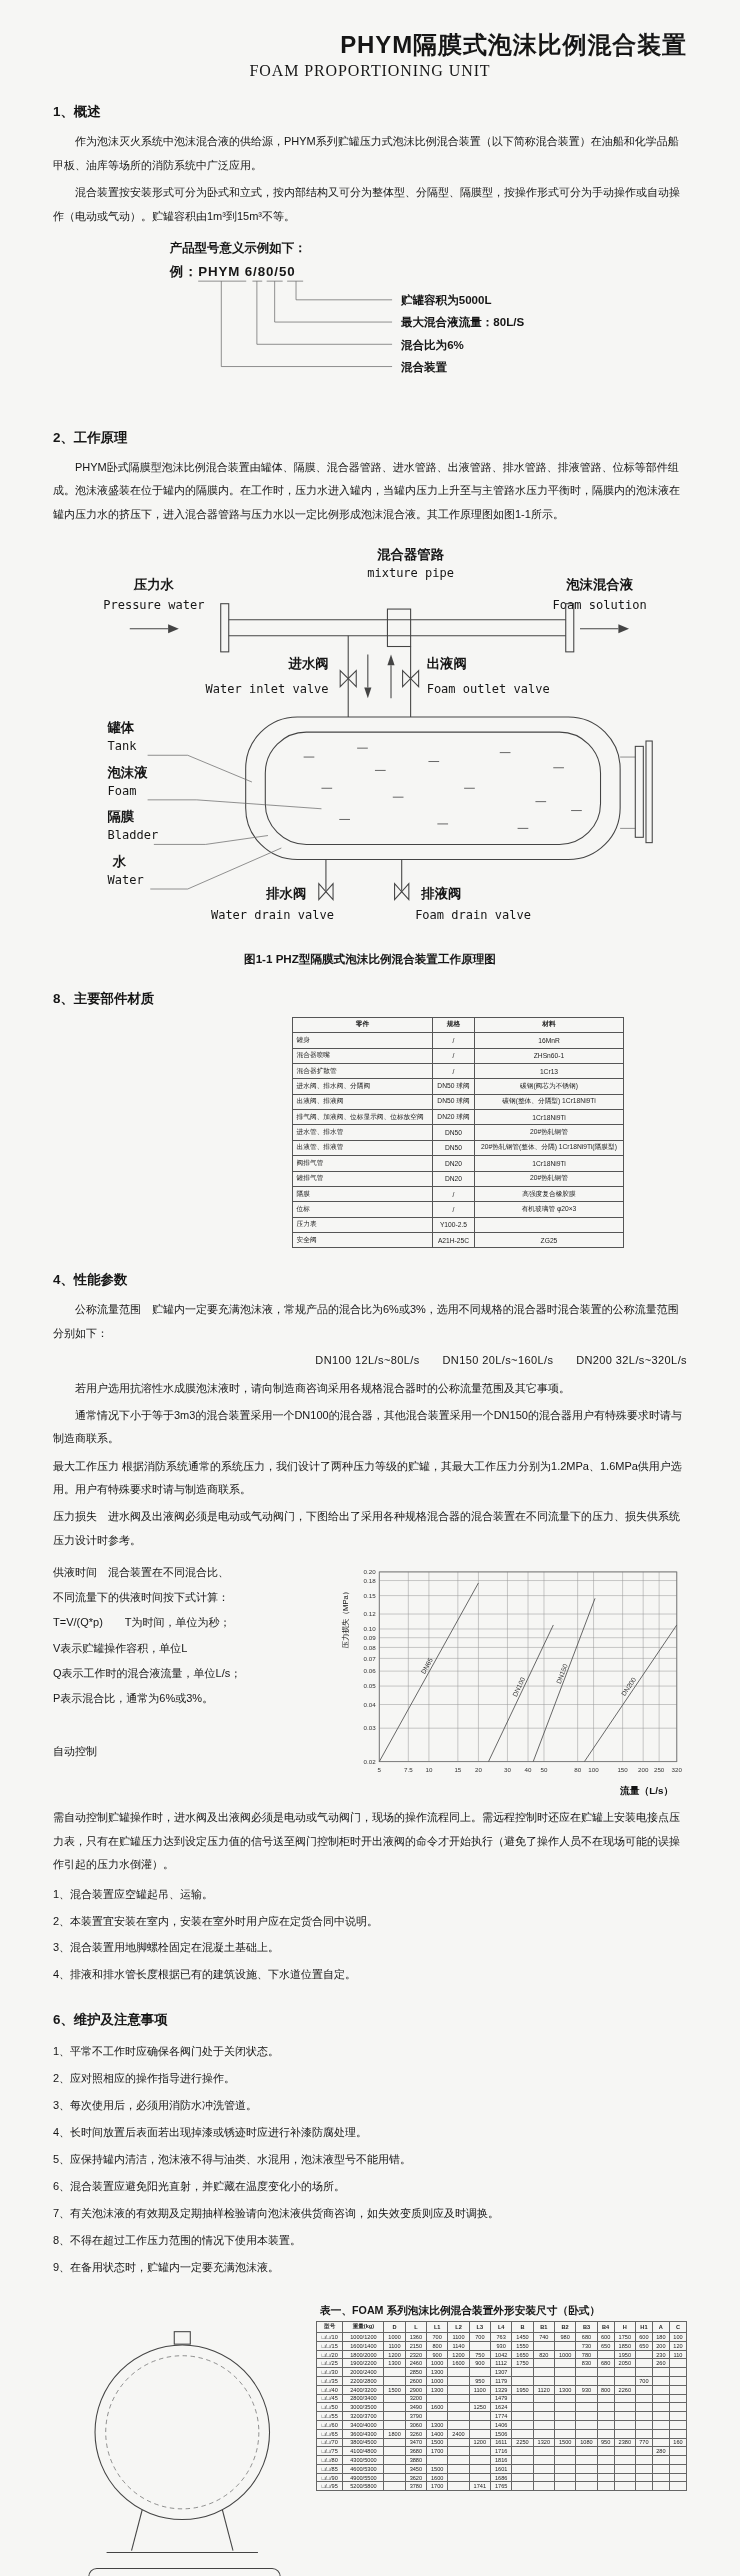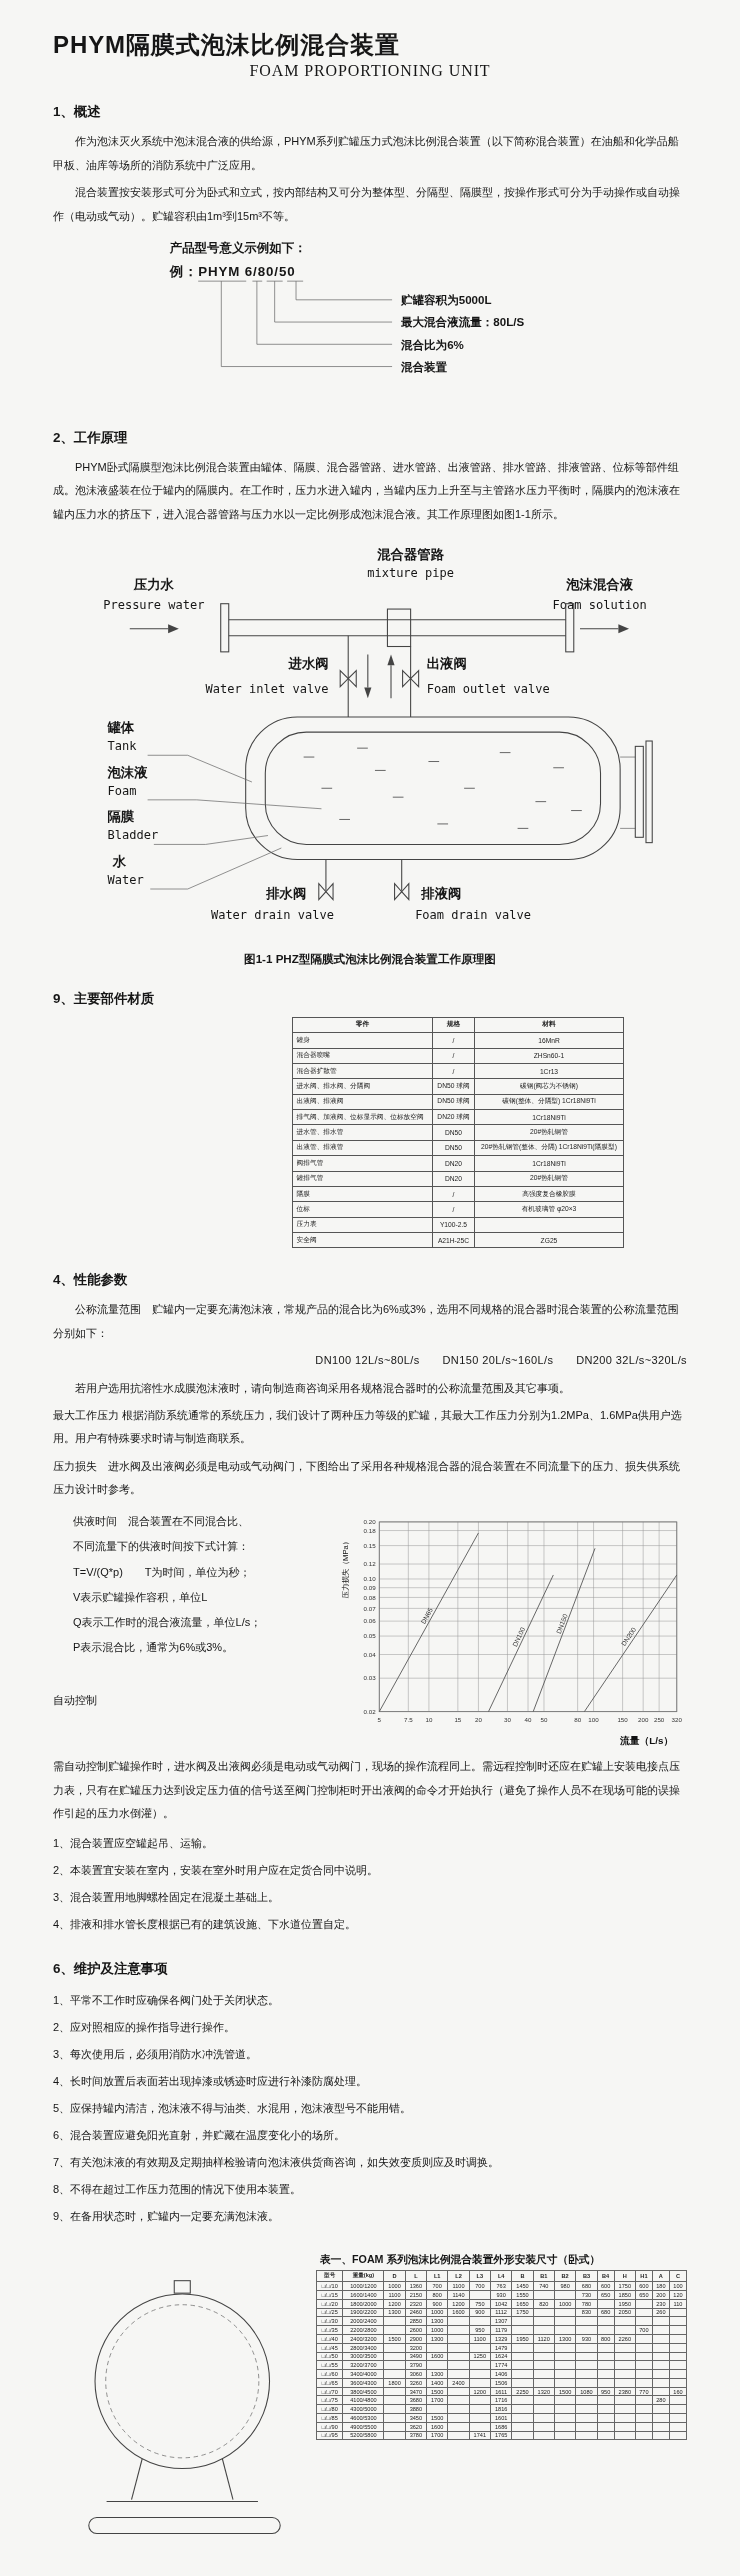--- a/index.html
+++ b/index.html
@@ -1,39 +1,39 @@
 <!DOCTYPE html>
 <html style="font-size:14.3px"><head>
 <meta charset="utf-8">
 <style>
   html,body{margin:0;padding:0;background:#eef0ee;}
   .page{width:740px;min-height:2576px;margin:0 auto;background:#f6f6f4;color:#161616;
         font-family:"Liberation Sans",sans-serif;box-sizing:border-box;padding:16px 53px 36px 53px;}
-  h1{font-size:24px;font-weight:bold;text-align:left;margin:12.5px 0 1.8px 0;letter-spacing:0.9px;}
+  h1{font-size:24px;font-weight:bold;text-align:right;margin:12.5px 0 1.8px 0;letter-spacing:0.9px;}
   .subtitle{font-family:"Liberation Serif",serif;font-size:16px;text-align:center;letter-spacing:0.9px;margin-bottom:16px;}
   h2{font-size:13.4px;font-weight:bold;margin:23px 0 9px 0;}
   p{font-size:11px;line-height:2.15;margin:3.6px 0;}
   .indent{text-indent:2em;}
   .specs{margin-left:1.5em;letter-spacing:0.4px;text-align:right;}
   .model-box{margin:5.3px 0 0 36px;}
   svg text{font-family:"Liberation Sans",sans-serif;}
   .svg-cn{font-size:14px;font-weight:bold;fill:#161616;}
   .svg-model{font-size:15px;font-weight:bold;fill:#161616;letter-spacing:1px;}
   .svg-lab{font-size:13px;font-weight:bold;fill:#161616;}
   .fig{margin:7.1px 0 0 0;text-align:center;}
   .fig-caption{font-size:11.6px;font-weight:bold;text-align:center;margin:9px 0 3.6px 0;}
   .cnlab{font-size:15px;font-weight:bold;fill:#161616;}
   .enlab{font-family:"DejaVu Sans Mono",monospace;font-size:13.5px;fill:#161616;}
   .mat-wrap{margin:9px 0 9px 239px;}
   table.mat{border-collapse:collapse;width:332px;}
   table.mat th,table.mat td{border:0.9px solid #555;font-size:6.7px;padding:2.7px 3.6px;text-align:center;color:#222;}
   table.mat td:first-child{text-align:left;}
   .two-col{display:flex;margin-top:7.1px;}
   .two-col .leftcol{width:285px;font-size:11px;line-height:2.3;}
-  .leftcol .list-line{white-space:nowrap;margin-left:20px;}
+  .leftcol .list-line{white-space:nowrap;}
   .auto-heading{font-size:11px;margin-top:27px;}
   #chart-host{flex:1;padding-top:3.6px;}
   .list .list-line{font-size:11px;line-height:2.45;}
   .tbl-caption{font-size:10.7px;font-weight:bold;margin:23px 0 3.6px 267px;}
   .tbl-block{display:flex;align-items:flex-start;}
   .tbl-draw{width:263px;flex:none;}
   table.dim{border-collapse:collapse;flex:1;}
   table.dim th,table.dim td{border:0.9px solid #666;font-size:5.6px;padding:0.9px 0.9px;text-align:center;color:#222;white-space:nowrap;}
   .sketch{stroke:#444;fill:none;stroke-width:1.2;}
   .sketch-thin{stroke:#666;fill:none;stroke-width:0.8;}
@@ -147,21 +147,21 @@
       <line x1="390" y1="365" x2="390" y2="400" class="sketch"></line>
       <path d="M382 392 L390 401 L382 410 Z M398 392 L390 401 L398 410 Z" class="sketch"></path>
       <text x="283" y="408" text-anchor="end" class="cnlab">排水阀</text>
       <text x="245" y="432" text-anchor="middle" class="enlab">Water drain valve</text>
       <text x="412" y="408" text-anchor="start" class="cnlab">排液阀</text>
       <text x="470" y="432" text-anchor="middle" class="enlab">Foam drain valve</text>
     </svg>
     <div class="fig-caption">图1-1 PHZ型隔膜式泡沫比例混合装置工作原理图</div>
   </div>
 
-  <h2>9、主要部件材质</h2>
+  <h2>8、主要部件材质</h2>
   <div class="mat-wrap">
     <table class="mat">
         <thead>
           <tr>
             <th>零件</th>
             <th>规格</th>
             <th>材料</th>
           </tr>
         </thead>
         <tbody>
@@ -236,20 +236,21 @@
             <td>ZG25</td>
           </tr>
         </tbody>
       </table>
   </div>
 
   <h2>4、性能参数</h2>
   <p class="indent">公称流量范围　贮罐内一定要充满泡沫液，常规产品的混合比为6%或3%，选用不同规格的混合器时混合装置的公称流量范围分别如下：</p>
   <p class="specs">DN100  12L/s~80L/s　　DN150  20L/s~160L/s　　DN200  32L/s~320L/s</p>
   <p class="indent">若用户选用抗溶性水成膜泡沫液时，请向制造商咨询采用各规格混合器时的公称流量范围及其它事项。</p>
+  <p class="indent">通常情况下小于等于3m3的混合装置采用一个DN100的混合器，其他混合装置采用一个DN150的混合器用户有特殊要求时请与制造商联系。</p>
   <p>最大工作压力 根据消防系统通常的系统压力，我们设计了两种压力等级的贮罐，其最大工作压力分别为1.2MPa、1.6MPa供用户选用。用户有特殊要求时请与制造商联系。</p>
   <p>压力损失　进水阀及出液阀必须是电动或气动阀门，下图给出了采用各种规格混合器的混合装置在不同流量下的压力、损失供系统压力设计时参考。</p>
 
   <div class="two-col">
     <div class="leftcol">
       <div>
           <div class="list-line">供液时间　混合装置在不同混合比、</div>
           <div class="list-line">不同流量下的供液时间按下式计算：</div>
           <div class="list-line">T=V/(Q*p)　　T为时间，单位为秒；</div>
           <div class="list-line">V表示贮罐操作容积，单位L</div>

